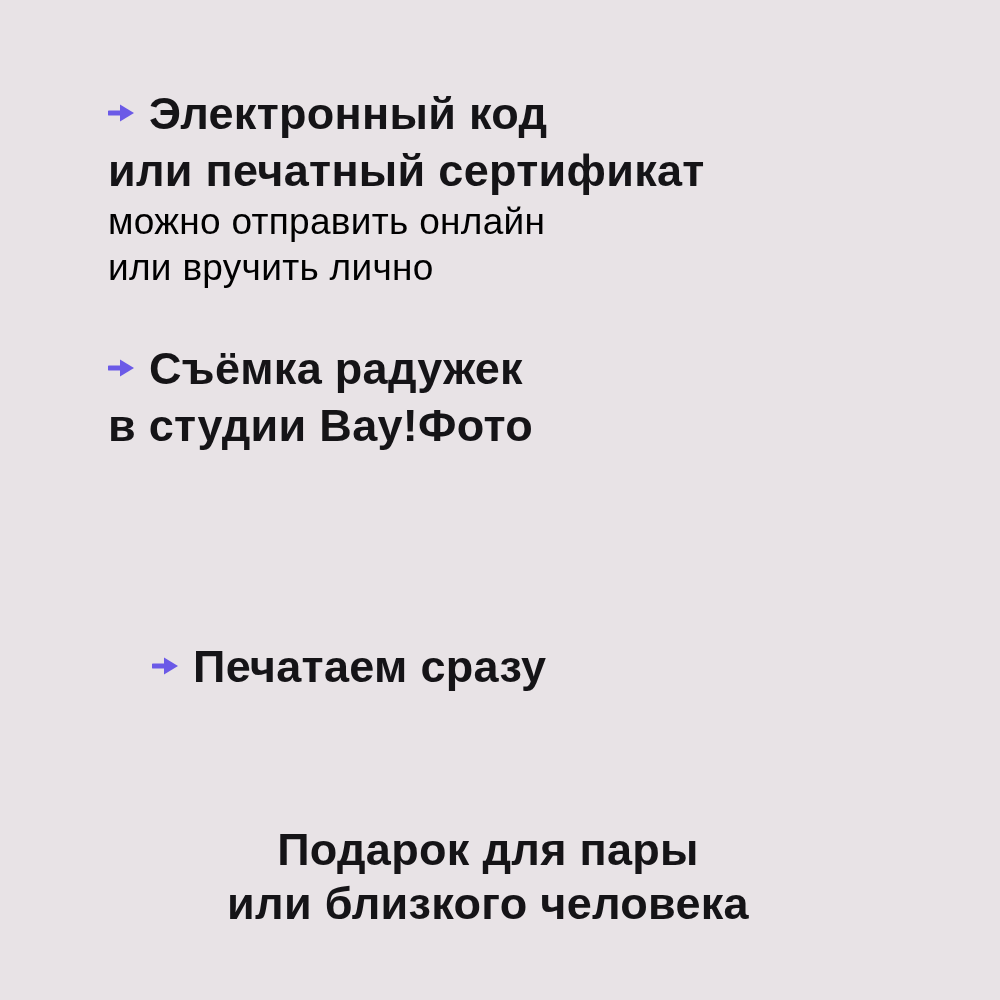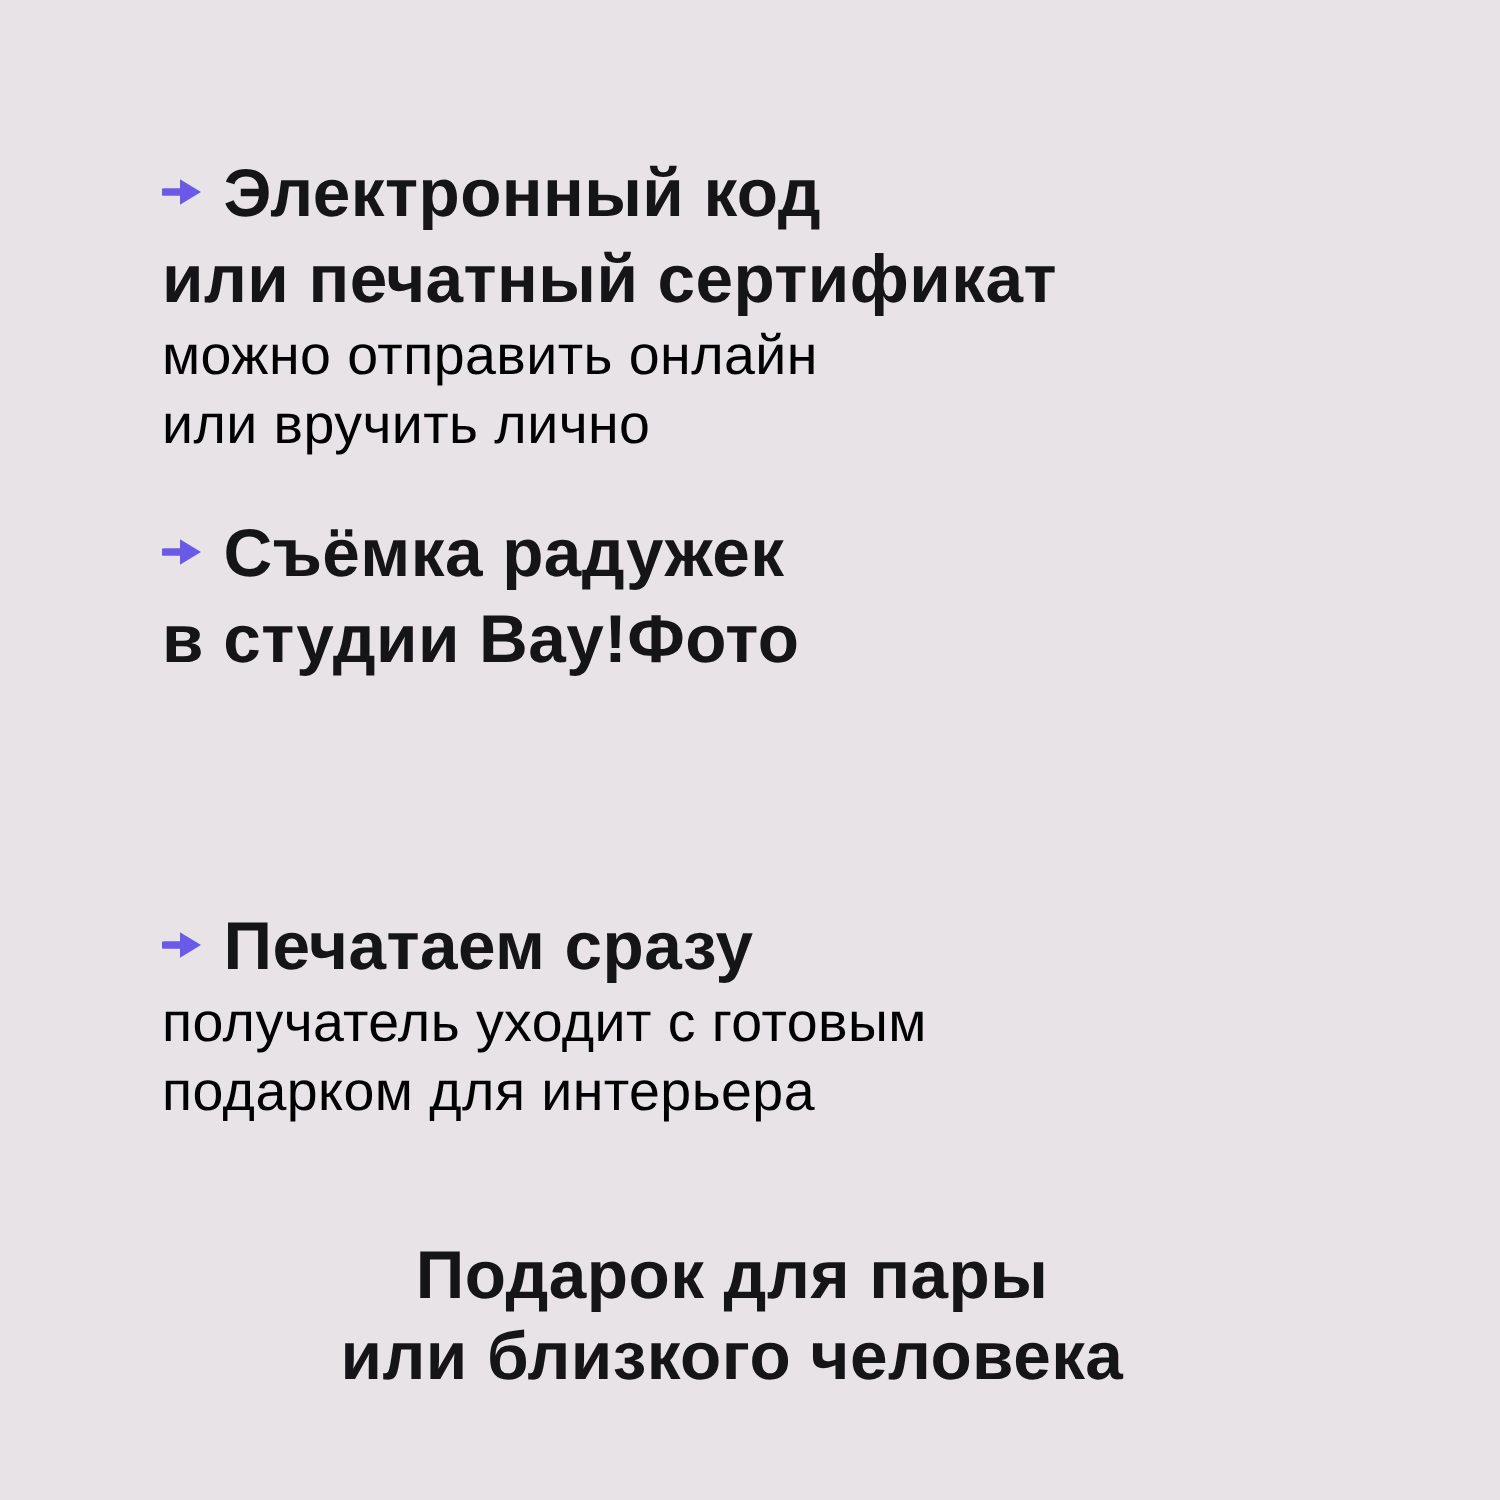--- a/index.html
+++ b/index.html
@@ -16,23 +16,23 @@
   }
   .poster {
     position: absolute;
     inset: 0;
   }
   .feature {
     position: absolute;
     left: 108px;
     right: 60px;
   }
-  .feature-1 { top: 100px;  }
+  .feature-1 { top: 85px;  }
   .feature-2 { top: 340px; }
-  .feature-3 { top: 602px; }
+  .feature-3 { top: 638px; margin-left: 44px; }
   .feature-title {
     font-size: 45px;
     line-height: 57px;
     font-weight: 700;
     color: #151417;
     letter-spacing: 0.3px;
   }
   .feature-title .title-text {
     white-space: pre-line;
   }
@@ -93,20 +93,18 @@
     </div>
   </div>
 
   <div class="feature feature-3">
     <div class="feature-title">
       <span class="arrow-icon"><svg width="28" height="20" viewBox="0 0 28 20" aria-hidden="true">
             <line x1="1.5" y1="10" x2="14" y2="10" stroke="#6B5AE7" stroke-width="5" stroke-linecap="round"></line>
             <polygon points="12,1.5 26,10 12,18.5" fill="#6B5AE7"></polygon>
           </svg></span><span class="title-text">Печатаем сразу</span>
     </div>
-    <div class="feature-subtitle">получатель уходит с готовым
-подарком для интерьера</div>
   </div>
 
   <div class="footer-text">Подарок для пары
 или близкого человека</div>
 
 </div>
 
 </body></html>

